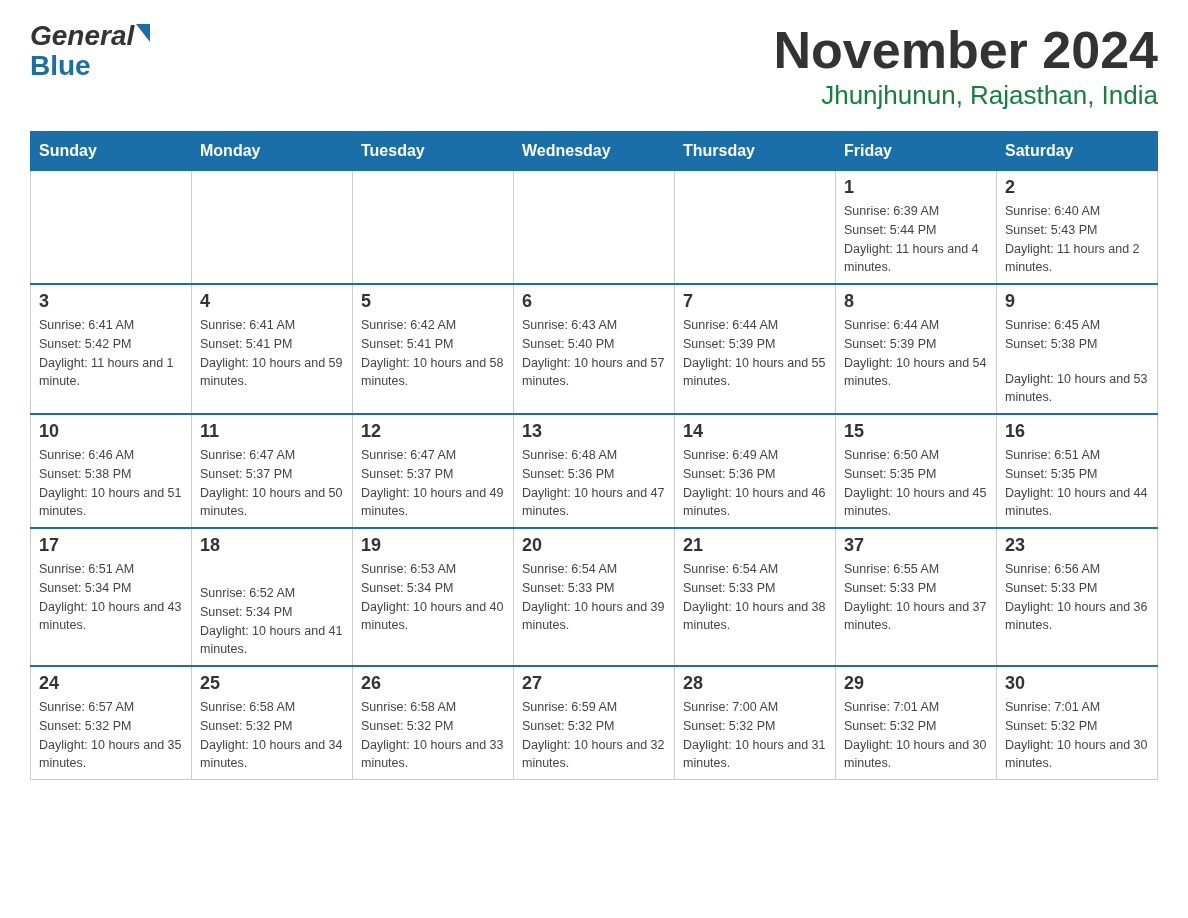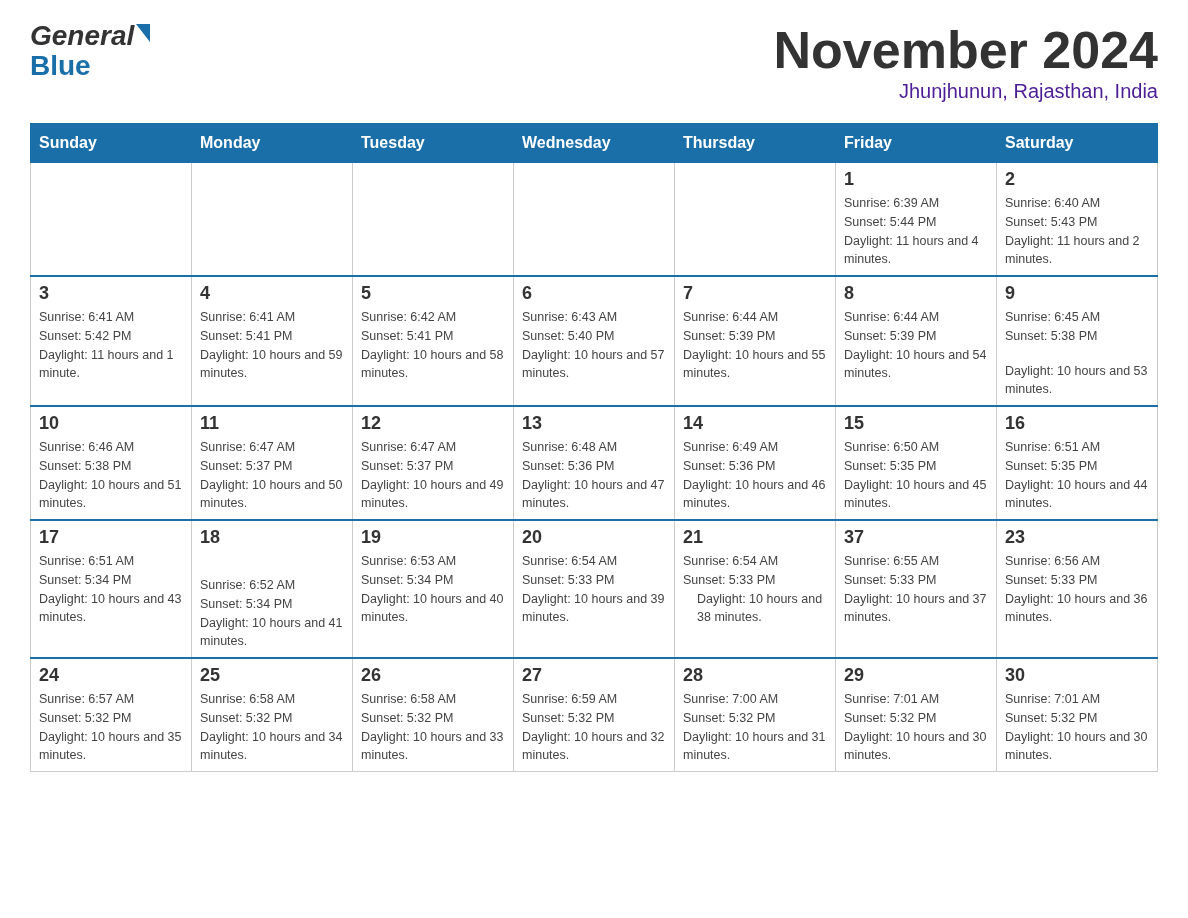--- a/index.html
+++ b/index.html
@@ -48,22 +48,22 @@
     }
     .title-section {
       text-align: right;
     }
     .month-title {
       font-size: 52px;
       font-weight: bold;
       color: #333;
     }
     .location {
-      font-size: 20px;
-      color: #4c1d95;
+      font-size: 26px;
+      color: #15803d;
     }
     .calendar {
       width: 100%;
       border-collapse: collapse;
     }
     .calendar th {
       background-color: #1a6fa8;
       color: #fff;
       font-size: 16px;
       padding: 10px 8px;
@@ -298,21 +298,21 @@
             <span style="display: block;">Sunrise: 6:54 AM</span>
             <span style="display: block;">Sunset: 5:33 PM</span>
             <span style="display: block;">Daylight: 10 hours and 39 minutes.</span>
           </div>
         </td>
         <td>
           <span class="day-number">21</span>
           <div class="day-info">
             <span style="display: block;">Sunrise: 6:54 AM</span>
             <span style="display: block;">Sunset: 5:33 PM</span>
-            <span style="display: block; margin-left: 14px;">Daylight: 10 hours and 38 minutes.</span>
+            <span style="display: block;">Daylight: 10 hours and 38 minutes.</span>
           </div>
         </td>
         <td>
           <span class="day-number">37</span>
           <div class="day-info">
             <span style="display: block;">Sunrise: 6:55 AM</span>
             <span style="display: block;">Sunset: 5:33 PM</span>
             <span style="display: block;">Daylight: 10 hours and 37 minutes.</span>
           </div>
         </td>

